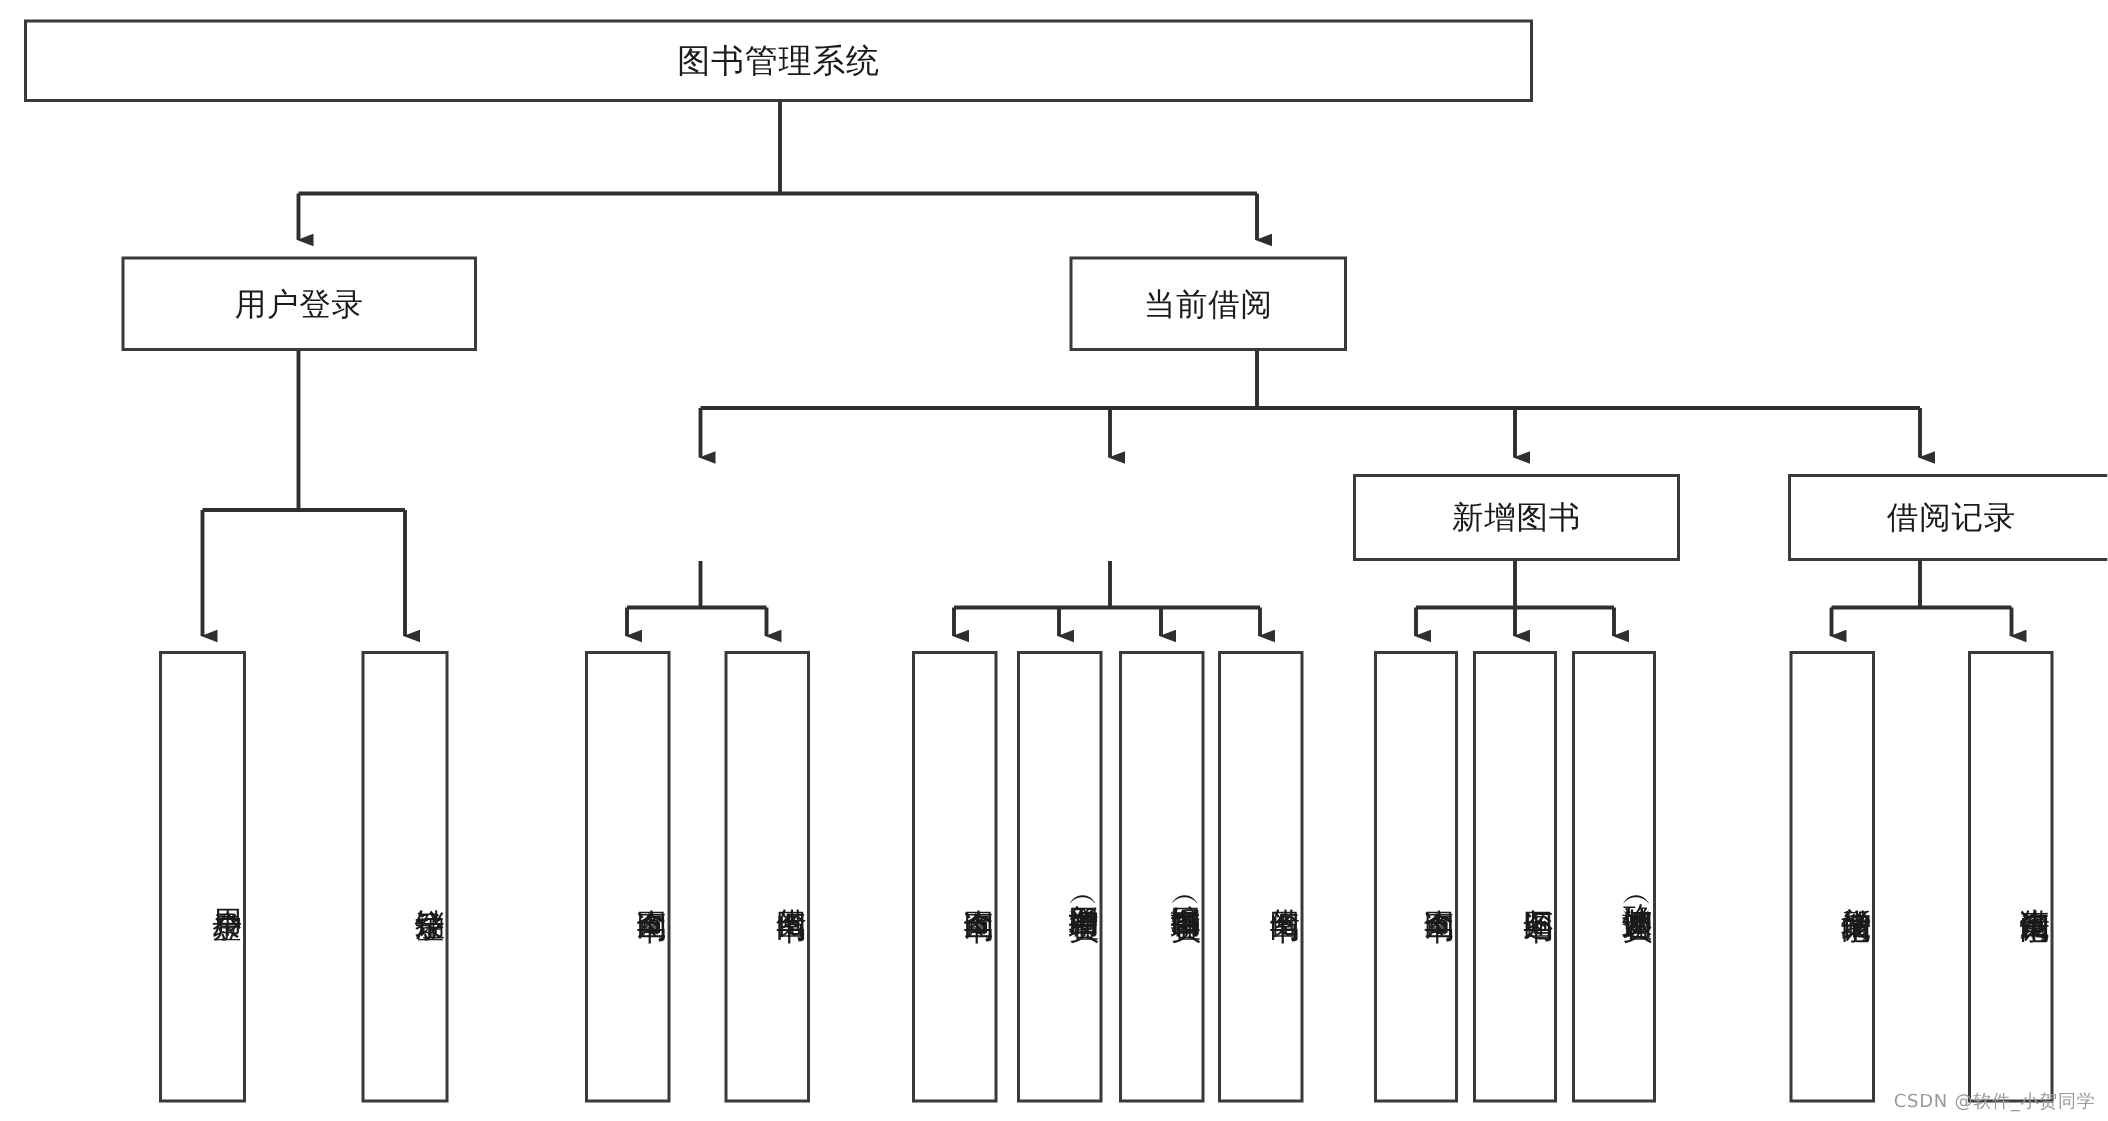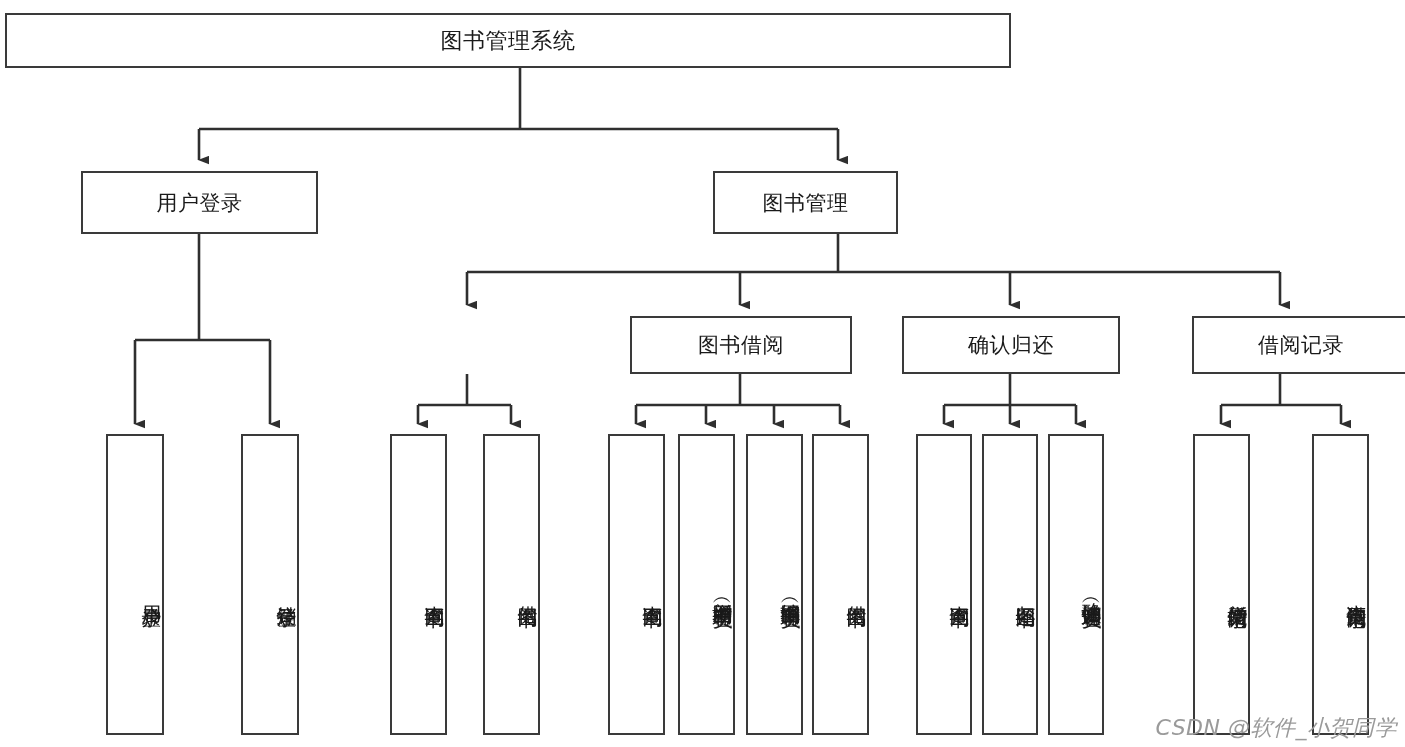--- a/index.html
+++ b/index.html
@@ -54,26 +54,25 @@
     text-orientation: upright;
     white-space: nowrap;
   }
   #root-node {
     font-size: 22px;
   }
   #watermark {
     position: absolute;
     right: 8px;
     bottom: 4px;
-    font-size: 22px;
+    font-size: 12px;
     color: #9a9a9a;
     letter-spacing: 0.5px;
     white-space: nowrap;
     pointer-events: none;
-    font-style: italic;
   }
 </style>
 </head>
 <body>
 
 <div id="diagram-root">
 
   <svg id="edge-layer" viewBox="0 0 1405 747" width="1405" height="747" xmlns="http://www.w3.org/2000/svg">
     <defs>
       <marker id="arrowhead" markerWidth="9" markerHeight="11" refX="4.2" refY="10" orient="auto" markerUnits="userSpaceOnUse">
@@ -117,36 +116,33 @@
       <path d="M1010,405 L1010,424" marker-end="url(#arrowhead)"></path>
       <path d="M1076,405 L1076,424" marker-end="url(#arrowhead)"></path>
 
       <path d="M1280,374 L1280,405"></path>
       <path d="M1221,405 L1341,405"></path>
       <path d="M1221,405 L1221,424" marker-end="url(#arrowhead)"></path>
       <path d="M1341,405 L1341,424" marker-end="url(#arrowhead)"></path>
     </g>
   </svg>
 
-  <div class="node horiz" id="root-node" style="left:5px; top:13px; width:1006px; height:55px;">
+  <div class="node horiz" id="root-node" style="left:16px; top:13px; width:1006px; height:55px;">
     <span>图书管理系统</span>
   </div>
 
   <div class="node horiz" style="left:81px; top:171px; width:237px; height:63px;">
     <span>用户登录</span>
   </div>
   <div class="node horiz" style="left:713px; top:171px; width:185px; height:63px;">
-    <span>图书管理</span>
+    <span>当前借阅</span>
   </div>
 
-  <div class="node horiz" style="left:630px; top:316px; width:222px; height:58px;">
-    <span>图书借阅</span>
-  </div>
   <div class="node horiz" style="left:902px; top:316px; width:218px; height:58px;">
-    <span>确认归还</span>
+    <span>新增图书</span>
   </div>
   <div class="node horiz" style="left:1172px; top:316px; width:218px; height:58px;margin-left:20px;">
     <span>借阅记录</span>
   </div>
 
   <div class="node vert" style="left:106px; top:434px; width:58px; height:301px;">
     <span class="vlabel">用户登录</span>
   </div>
   <div class="node vert" style="left:241px; top:434px; width:58px; height:301px;">
     <span class="vlabel">注销登录</span>

